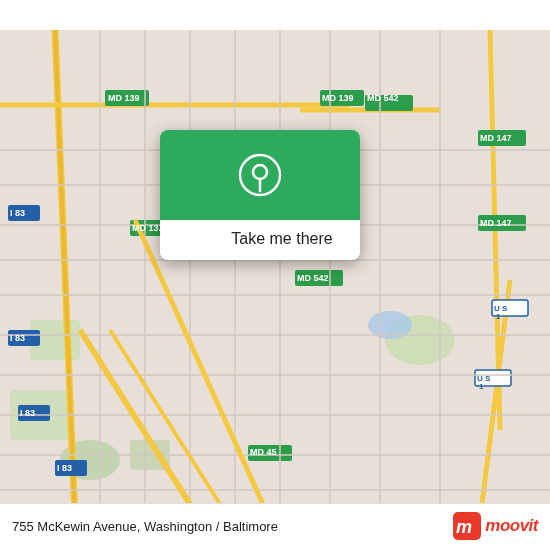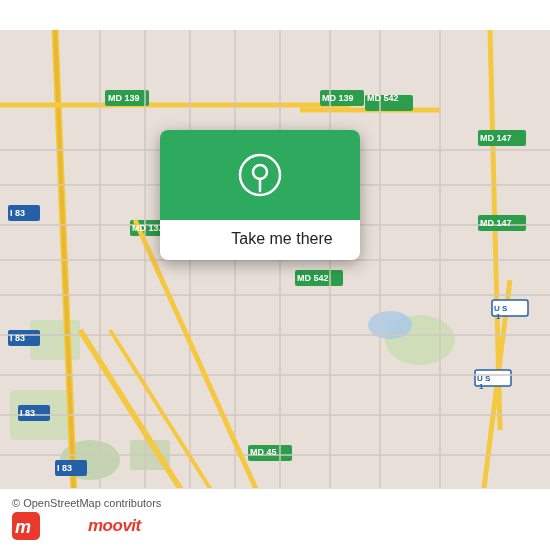--- a/index.html
+++ b/index.html
@@ -109,21 +109,20 @@
       width: 28px;
       height: 28px;
     }
 
     #moovit-label {
       font-size: 17px;
       font-weight: 700;
       color: #e8392a;
       font-style: italic;
       letter-spacing: -0.5px;
-      margin-left: 44px;
     }
   </style>
 </head>
 <body>
 
 <div id="map-container">
 
   <svg id="map-bg" viewBox="0 0 550 490" xmlns="http://www.w3.org/2000/svg">
 
     <rect width="550" height="490" fill="#e8e0d8"></rect>
@@ -216,22 +215,22 @@
         <circle cx="22" cy="19" r="7" fill="none" stroke="white" stroke-width="2.5"></circle>
         <line x1="22" y1="26" x2="22" y2="38" stroke="white" stroke-width="2.5" stroke-linecap="round"></line>
       </svg>
     </div>
     <div id="popup-button-area">
       <button id="take-me-there-btn">Take me there</button>
     </div>
   </div>
 
   <div id="bottom-bar">
-    <div id="copyright-text">© OpenStreetMap contributors</div>
     <div id="address-row">
+      <span id="address-text">755 McKewin Avenue, Washington / Baltimore</span>
       <div id="moovit-logo">
 
         <svg id="moovit-m-icon" viewBox="0 0 28 28" xmlns="http://www.w3.org/2000/svg">
           <rect width="28" height="28" rx="5" fill="#e8392a"></rect>
           <text x="3" y="21" font-size="18" fill="white" font-weight="900" font-style="italic" font-family="Arial">m</text>
         </svg>
         <span id="moovit-label">moovit</span>
       </div>
     </div>
   </div>

